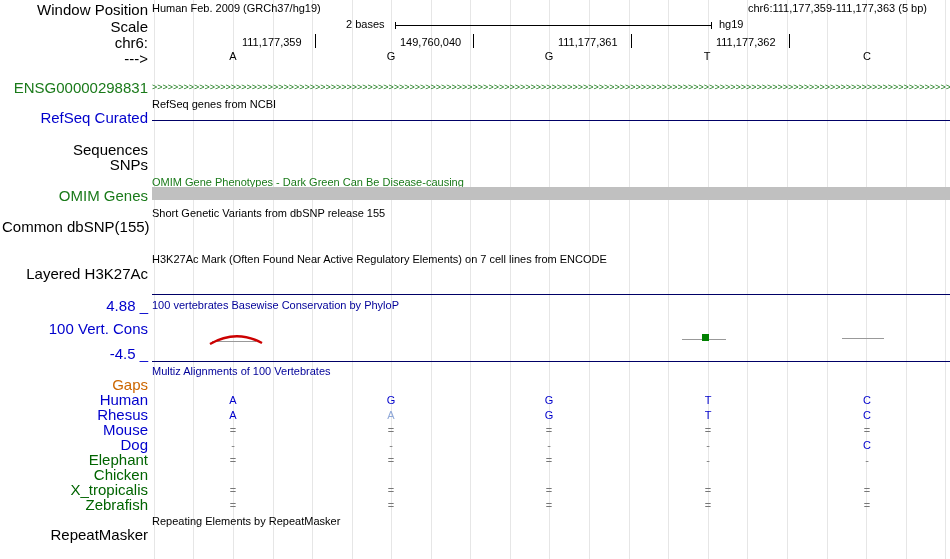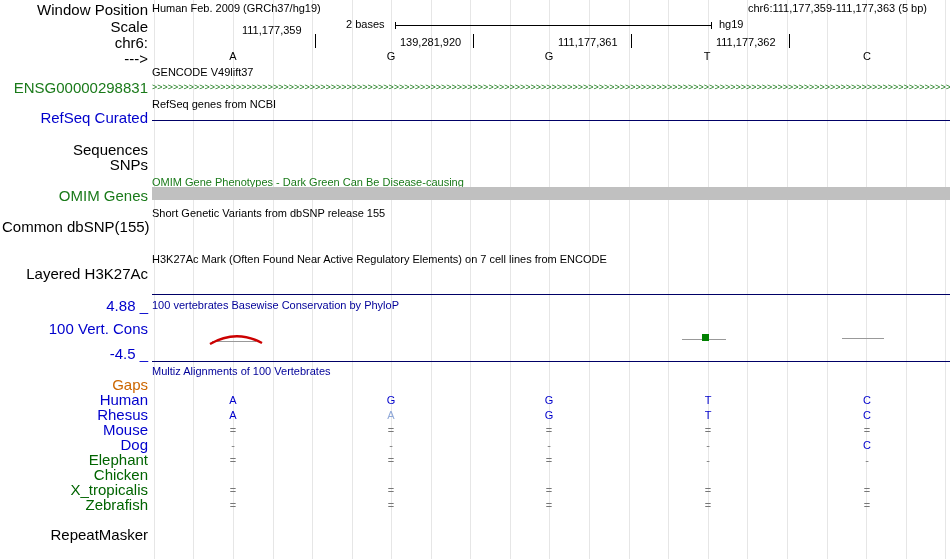--- a/index.html
+++ b/index.html
@@ -203,36 +203,35 @@
 
     <div class="centered black" style="top:2px;">Human Feb. 2009 (GRCh37/hg19)</div>
     <div class="poslabel black" style="left:596px; top:2px;">chr6:111,177,359-111,177,363 (5 bp)</div>
 
     <div class="poslabel black" style="left:194px; top:18px;">2 bases</div>
     <div class="scalebar" style="left:243px; top:25px; width:317px;"></div>
     <div class="scalecap" style="left:243px; top:22px;"></div>
     <div class="scalecap" style="left:559px; top:22px;"></div>
     <div class="poslabel black" style="left:567px; top:18px;">hg19</div>
 
-    <div class="poslabel black" style="left:90px;  top:24px;">111,177,359</div>
+    <div class="poslabel black" style="left:90px;  top:36px;">111,177,359</div>
     <div class="tickmark" style="left:163px; top:34px; height:14px;"></div>
-    <div class="poslabel black" style="left:248px; top:36px;">139,281,920</div>
+    <div class="poslabel black" style="left:248px; top:36px;">149,760,040</div>
     <div class="tickmark" style="left:321px; top:34px; height:14px;"></div>
     <div class="poslabel black" style="left:406px; top:36px;">111,177,361</div>
     <div class="tickmark" style="left:479px; top:34px; height:14px;"></div>
     <div class="poslabel black" style="left:564px; top:36px;">111,177,362</div>
     <div class="tickmark" style="left:637px; top:34px; height:14px;"></div>
 
     <div class="basechar black" style="left:81px;  top:50px;">A</div>
     <div class="basechar black" style="left:239px; top:50px;">G</div>
     <div class="basechar black" style="left:397px; top:50px;">G</div>
     <div class="basechar black" style="left:555px; top:50px;">T</div>
     <div class="basechar black" style="left:715px; top:50px;">C</div>
 
-    <div class="centered black" style="top:66px;">GENCODE V49lift37</div>
     <div class="arrowrow" style="top:82px;">
       &gt;&gt;&gt;&gt;&gt;&gt;&gt;&gt;&gt;&gt;&gt;&gt;&gt;&gt;&gt;&gt;&gt;&gt;&gt;&gt;&gt;&gt;&gt;&gt;&gt;&gt;&gt;&gt;&gt;&gt;&gt;&gt;&gt;&gt;&gt;&gt;&gt;&gt;&gt;&gt;&gt;&gt;&gt;&gt;&gt;&gt;&gt;&gt;&gt;&gt;&gt;&gt;&gt;&gt;&gt;&gt;&gt;&gt;&gt;&gt;&gt;&gt;&gt;&gt;&gt;&gt;&gt;&gt;&gt;&gt;&gt;&gt;&gt;&gt;&gt;&gt;&gt;&gt;&gt;&gt;&gt;&gt;&gt;&gt;&gt;&gt;&gt;&gt;&gt;&gt;&gt;&gt;&gt;&gt;&gt;&gt;&gt;&gt;&gt;&gt;&gt;&gt;&gt;&gt;&gt;&gt;&gt;&gt;&gt;&gt;&gt;&gt;&gt;&gt;&gt;&gt;&gt;&gt;&gt;&gt;&gt;&gt;&gt;&gt;&gt;&gt;&gt;&gt;&gt;&gt;&gt;&gt;&gt;&gt;&gt;&gt;&gt;&gt;&gt;&gt;&gt;&gt;&gt;&gt;&gt;&gt;&gt;&gt;&gt;&gt;&gt;&gt;&gt;&gt;&gt;&gt;&gt;&gt;&gt;&gt;&gt;&gt;&gt;&gt;&gt;&gt;&gt;&gt;&gt;&gt;&gt;&gt;&gt;&gt;&gt;&gt;&gt;&gt;&gt;&gt;&gt;&gt;&gt;&gt;&gt;&gt;&gt;&gt;&gt;&gt;&gt;&gt;&gt;&gt;&gt;&gt;&gt;&gt;&gt;&gt;&gt;&gt;&gt;&gt;&gt;&gt;&gt;&gt;&gt;&gt;&gt;&gt;&gt;&gt;&gt;&gt;&gt;&gt;&gt;&gt;&gt;&gt;&gt;&gt;&gt;&gt;&gt;&gt;&gt;&gt;&gt;&gt;&gt;&gt;&gt;&gt;&gt;&gt;&gt;&gt;&gt;&gt;&gt;&gt;&gt;&gt;&gt;&gt;&gt;&gt;&gt;&gt;&gt;&gt;&gt;&gt;&gt;&gt;&gt;&gt;&gt;&gt;&gt;&gt;&gt;&gt;&gt;&gt;&gt;&gt;&gt;&gt;&gt;&gt;&gt;&gt;&gt;&gt;&gt;&gt;&gt;&gt;&gt;&gt;&gt;&gt;&gt;&gt;&gt;&gt;&gt;&gt;&gt;&gt;&gt;&gt;&gt;&gt;&gt;&gt;&gt;&gt;&gt;&gt;&gt;&gt;&gt;&gt;&gt;&gt;&gt;&gt;&gt;&gt;&gt;&gt;&gt;&gt;&gt;&gt;&gt;&gt;&gt;&gt;&gt;&gt;&gt;&gt;&gt;&gt;&gt;&gt;&gt;&gt;&gt;&gt;&gt;&gt;&gt;&gt;&gt;&gt;&gt;&gt;&gt;&gt;&gt;&gt;&gt;&gt;&gt;&gt;&gt;&gt;&gt;&gt;&gt;&gt;&gt;&gt;&gt;&gt;&gt;&gt;&gt;&gt;&gt;&gt;&gt;&gt;&gt;&gt;&gt;&gt;&gt;&gt;&gt;&gt;&gt;&gt;&gt;&gt;&gt;&gt;&gt;&gt;&gt;&gt;&gt;&gt;&gt;&gt;&gt;
     </div>
 
     <div class="centered black" style="top:98px;">RefSeq genes from NCBI</div>
     <div class="hrule" style="top:120px;"></div>
 
 
     <div class="centered darkgreen" style="top:176px;">OMIM Gene Phenotypes - Dark Green Can Be Disease-causing</div>
     <div class="greyband" style="top:187px;"></div>
@@ -297,15 +296,16 @@
     <div class="eqmark" style="left:397px; top:484px;">=</div>
     <div class="eqmark" style="left:556px; top:484px;">=</div>
     <div class="eqmark" style="left:715px; top:484px;">=</div>
 
     <div class="eqmark" style="left:81px;  top:499px;">=</div>
     <div class="eqmark" style="left:239px; top:499px;">=</div>
     <div class="eqmark" style="left:397px; top:499px;">=</div>
     <div class="eqmark" style="left:556px; top:499px;">=</div>
     <div class="eqmark" style="left:715px; top:499px;">=</div>
 
+    <div class="centered black" style="top:515px;">Repeating Elements by RepeatMasker</div>
 
   </div>
 </div>
 
 </body></html>

